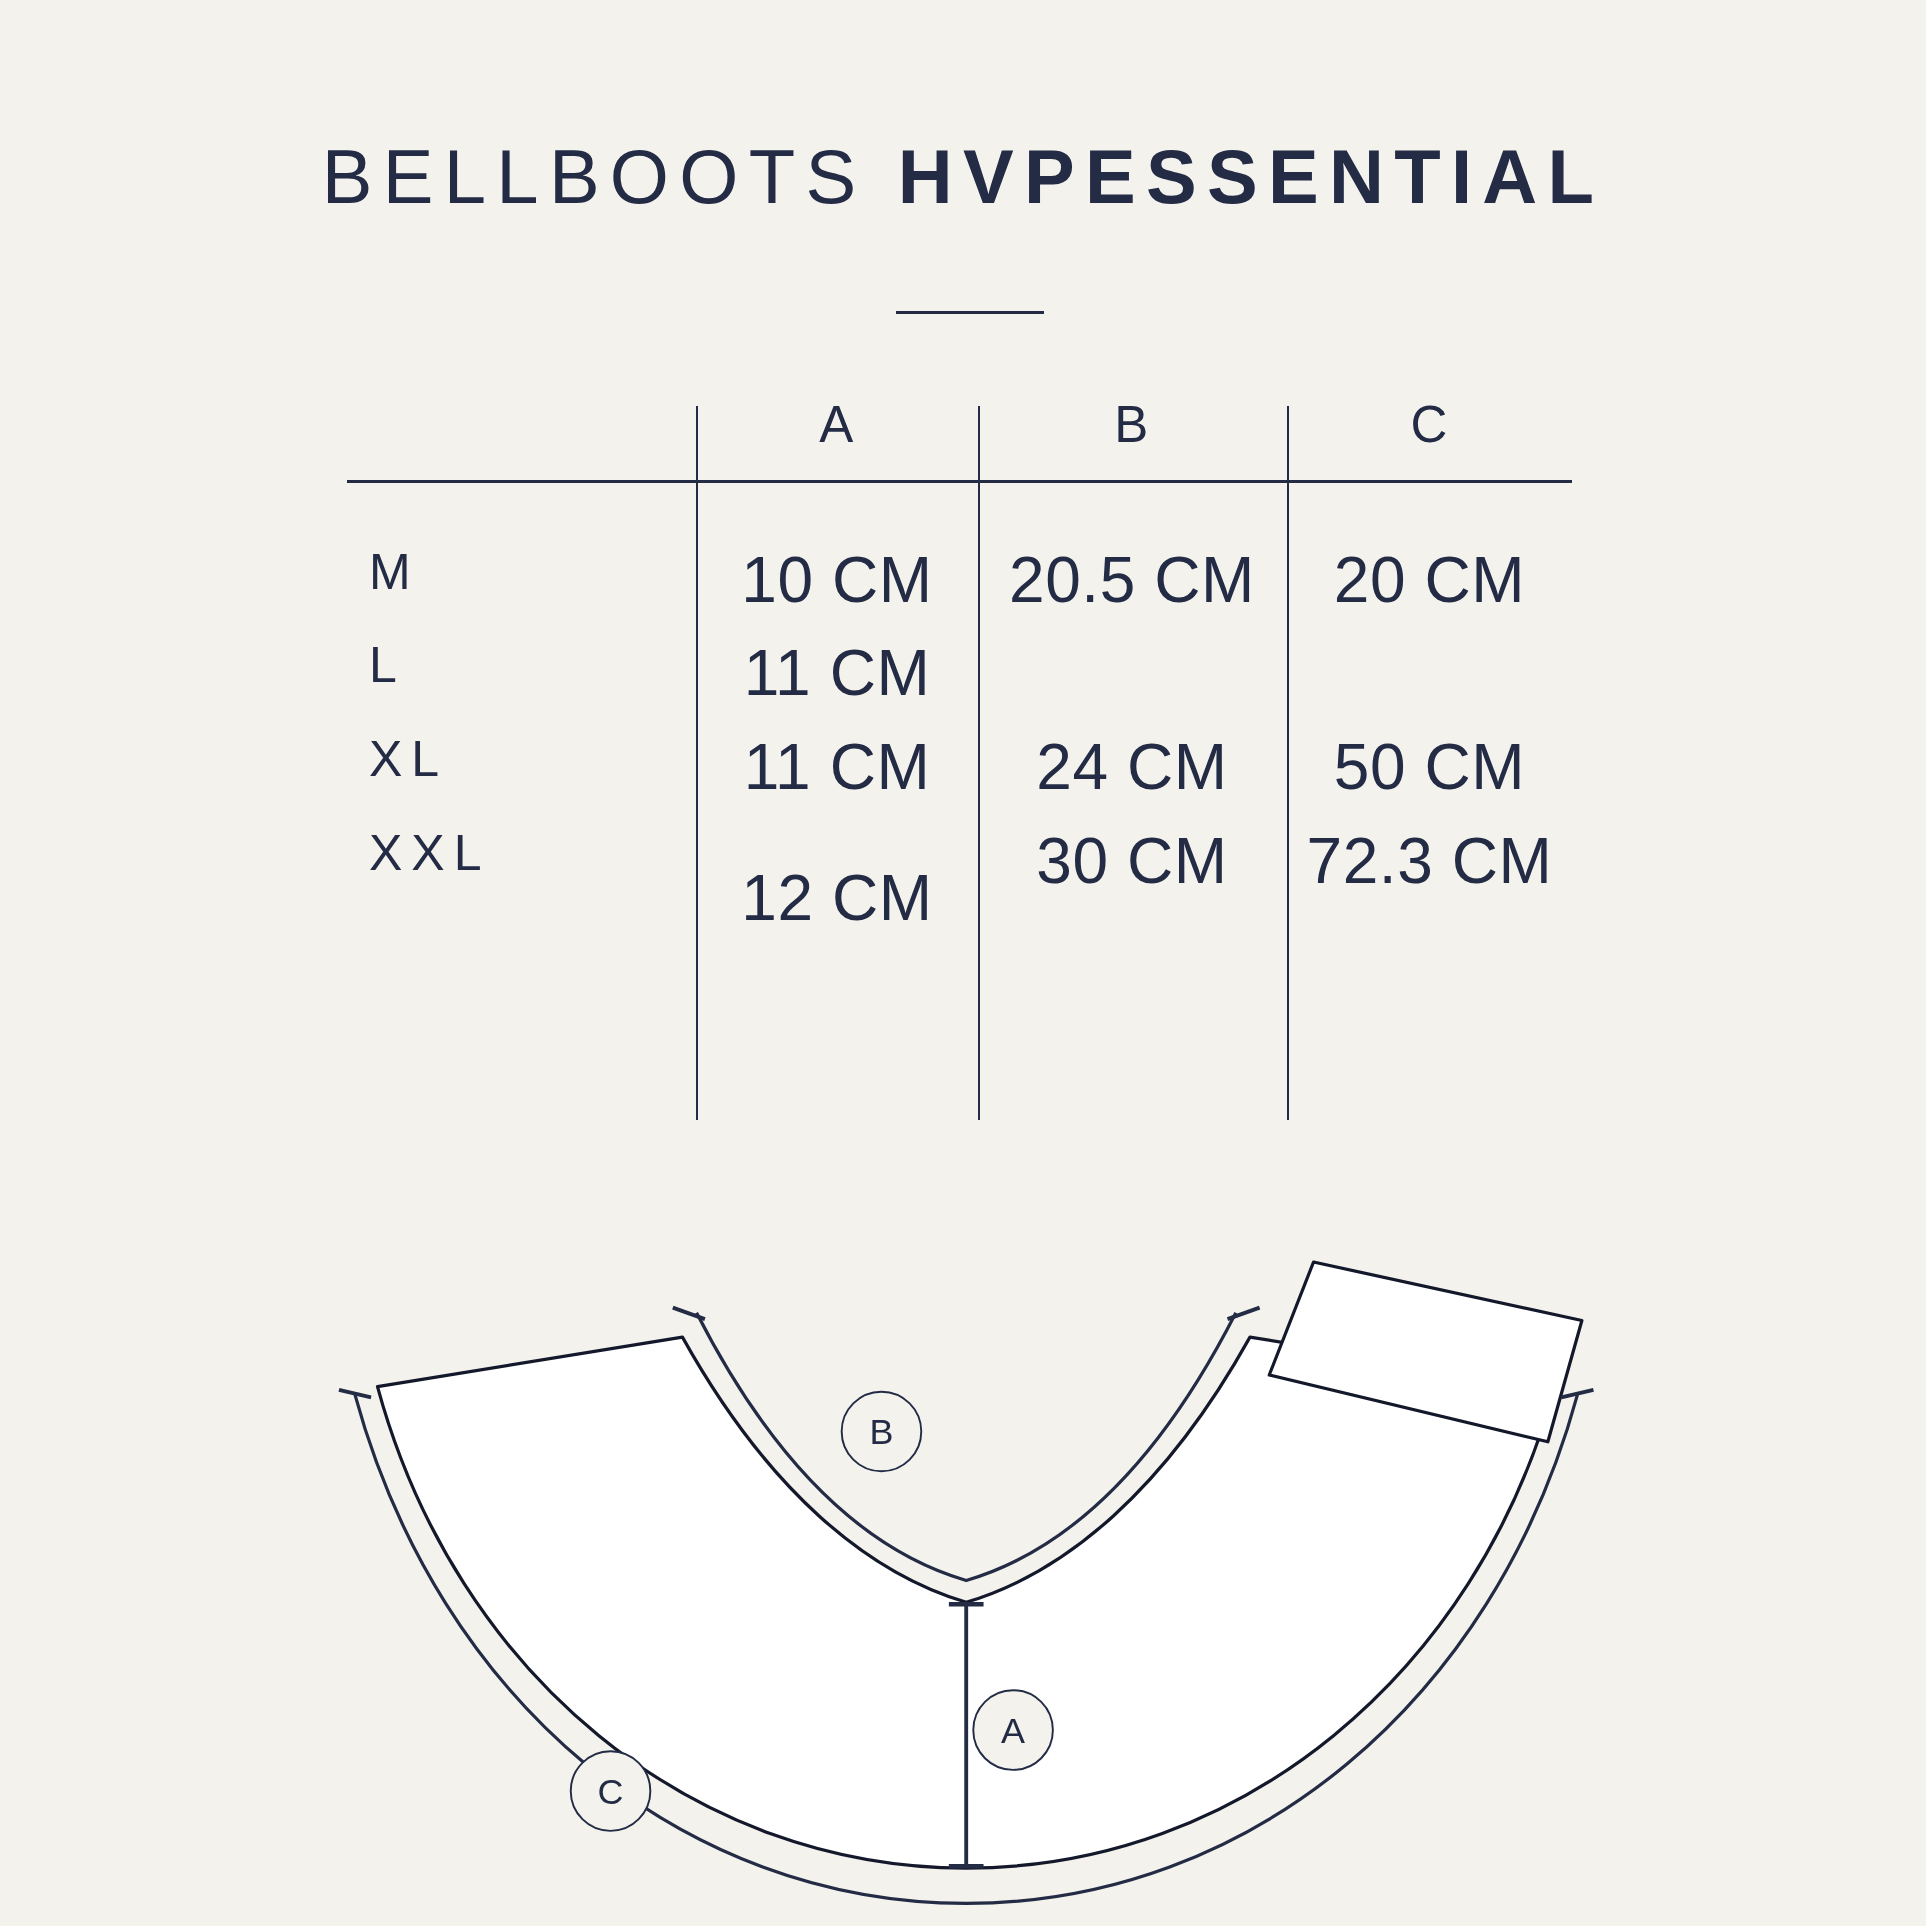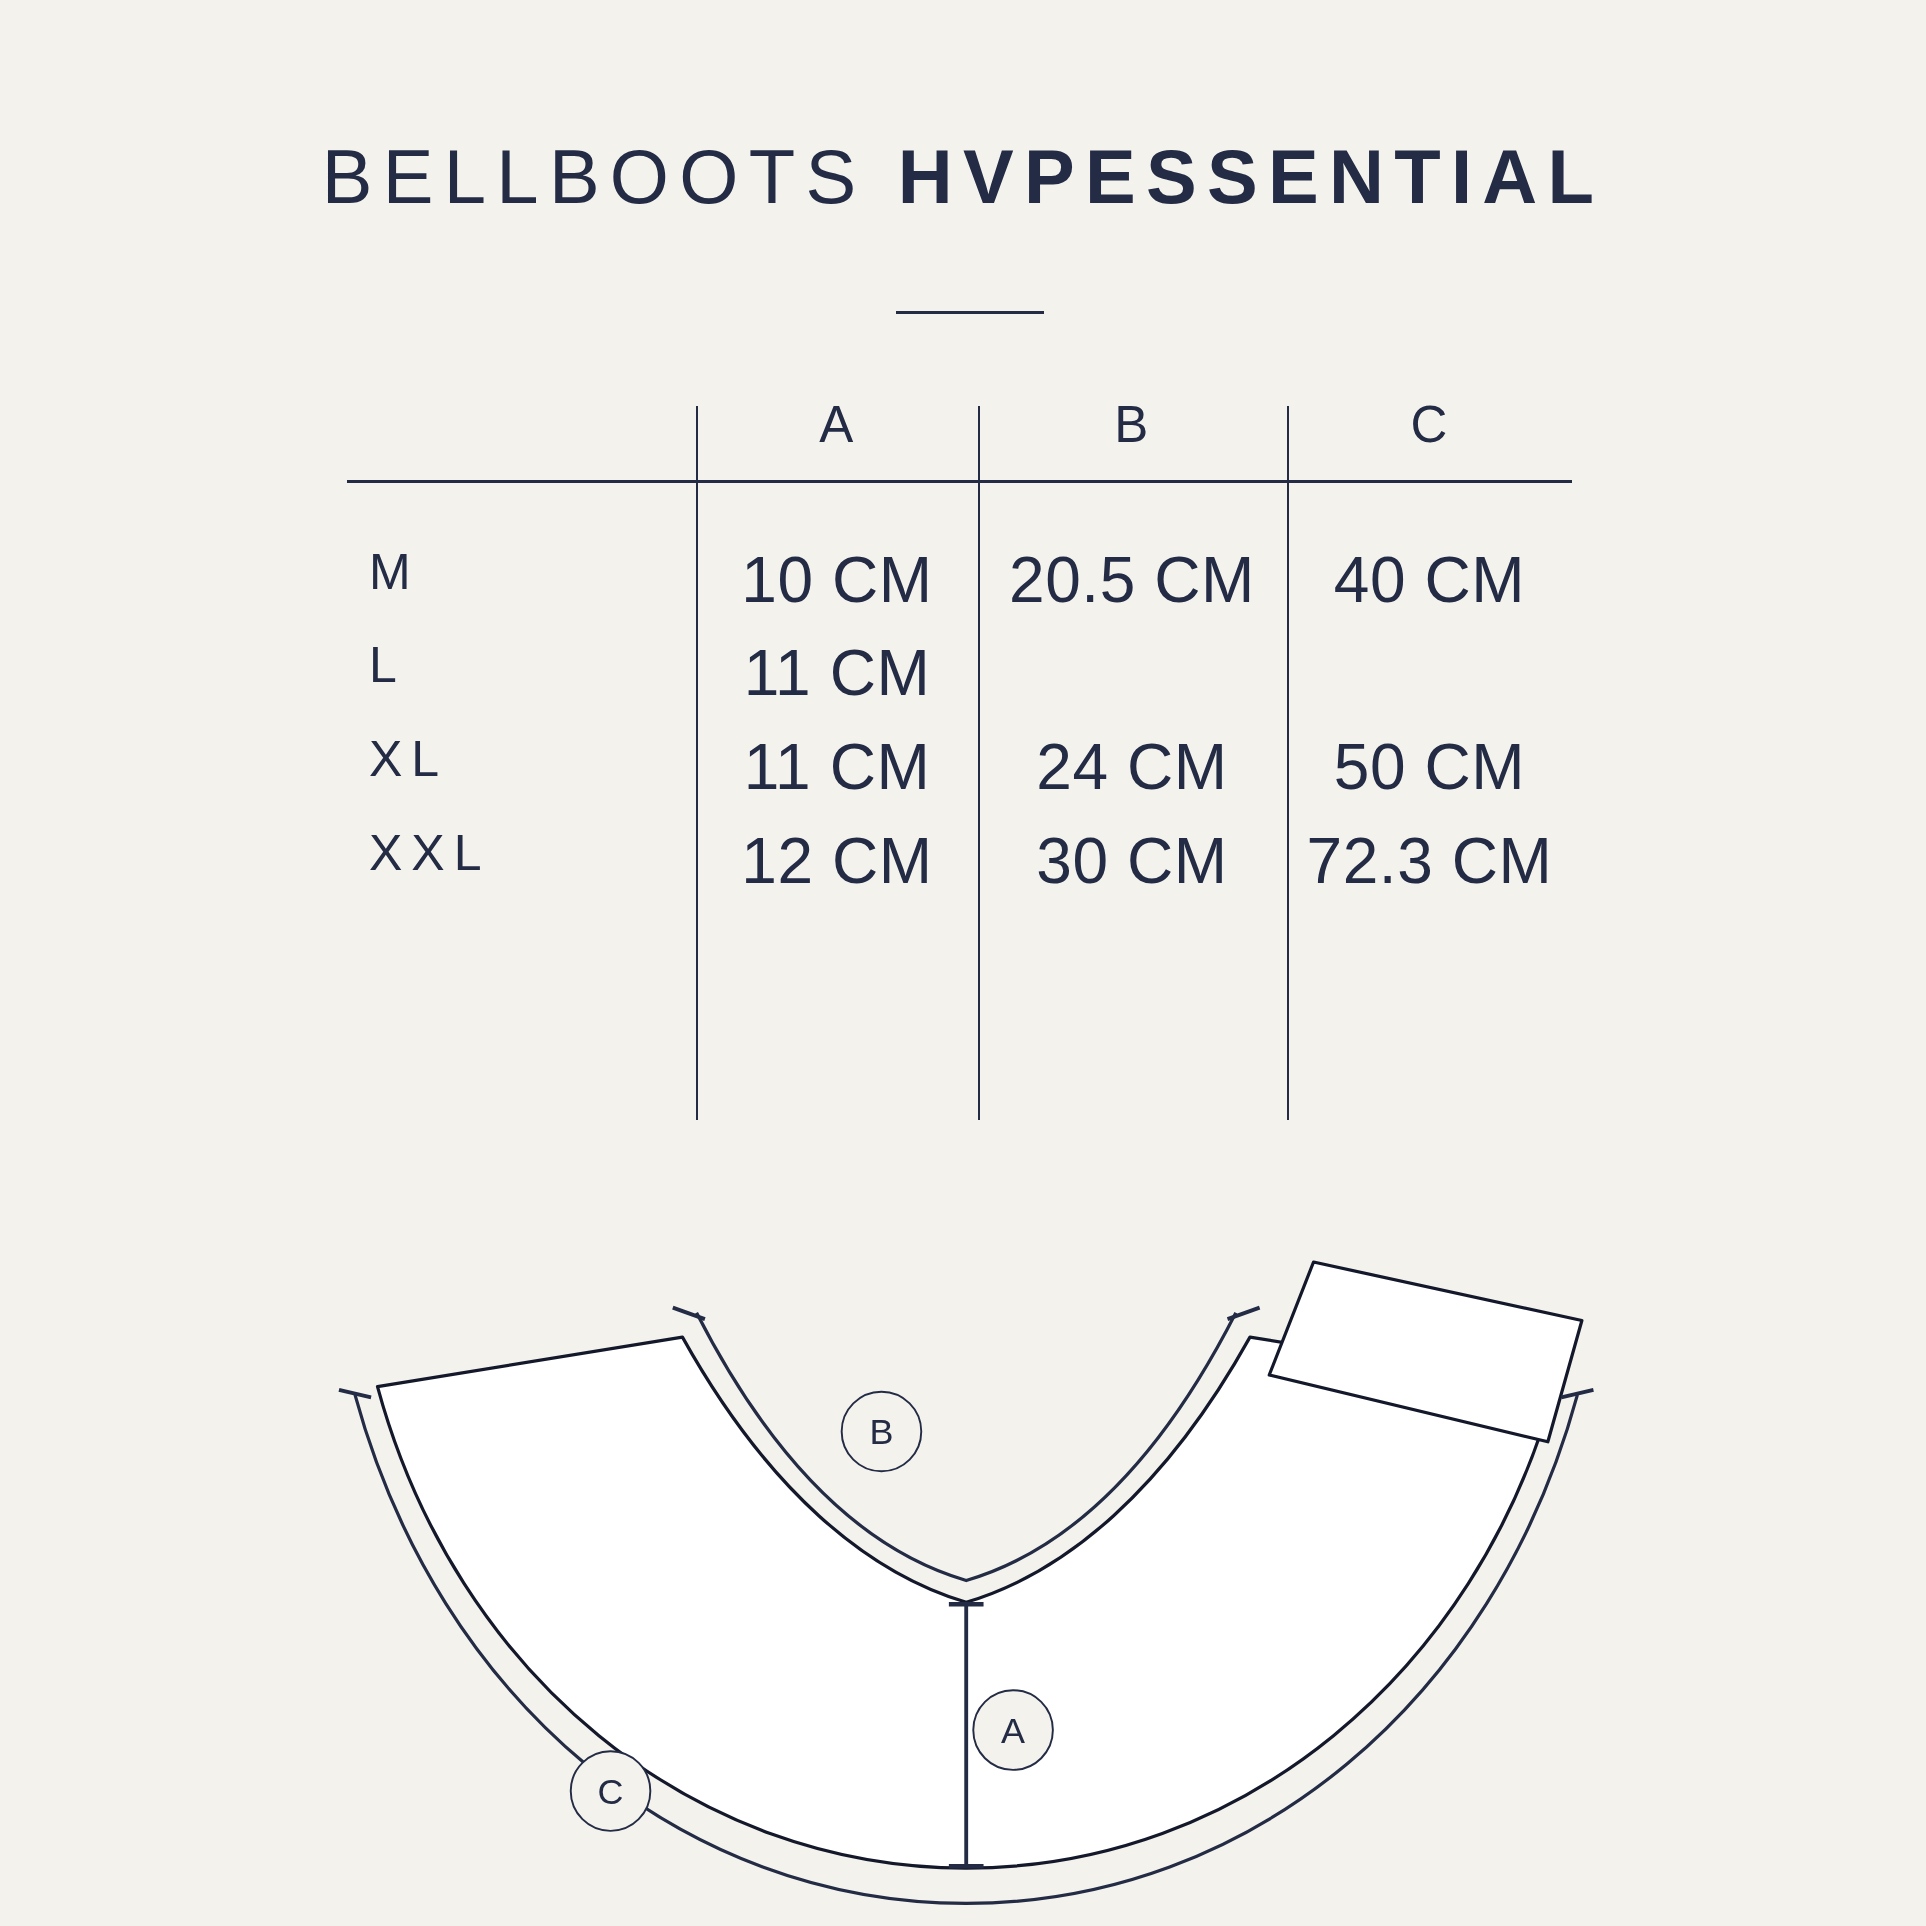--- a/index.html
+++ b/index.html
@@ -141,32 +141,32 @@
     <div class="vrule v2"></div>
     <div class="vrule v3"></div>
 
     <div class="col-head h-a">A</div>
     <div class="col-head h-b">B</div>
     <div class="col-head h-c">C</div>
 
     <div class="row-label" style="top:543px;">M</div>
     <div class="cell c-a" style="top:543px;">10 CM</div>
     <div class="cell c-b" style="top:543px;">20.5 CM</div>
-    <div class="cell c-c" style="top:543px;">40 CM</div>
+    <div class="cell c-c" style="top:543px;">20 CM</div>
 
     <div class="row-label" style="top:636px;">L</div>
     <div class="cell c-a" style="top:636px;">11 CM</div>
 
     <div class="row-label" style="top:730px;">XL</div>
     <div class="cell c-a" style="top:730px;">11 CM</div>
     <div class="cell c-b" style="top:730px;">24 CM</div>
     <div class="cell c-c" style="top:730px;">50 CM</div>
 
     <div class="row-label" style="top:824px;">XXL</div>
-    <div class="cell c-a" style="top:824px;">12 CM</div>
+    <div class="cell c-a" style="top:861px;">12 CM</div>
     <div class="cell c-b" style="top:824px;">30 CM</div>
     <div class="cell c-c" style="top:824px;">72.3 CM</div>
 
   </div>
 
   <div class="diagram">
     <svg width="1926" height="809" viewBox="0 0 3000 1260" xmlns="http://www.w3.org/2000/svg">
 
       <path d="M 588 370
                L 1063 293

